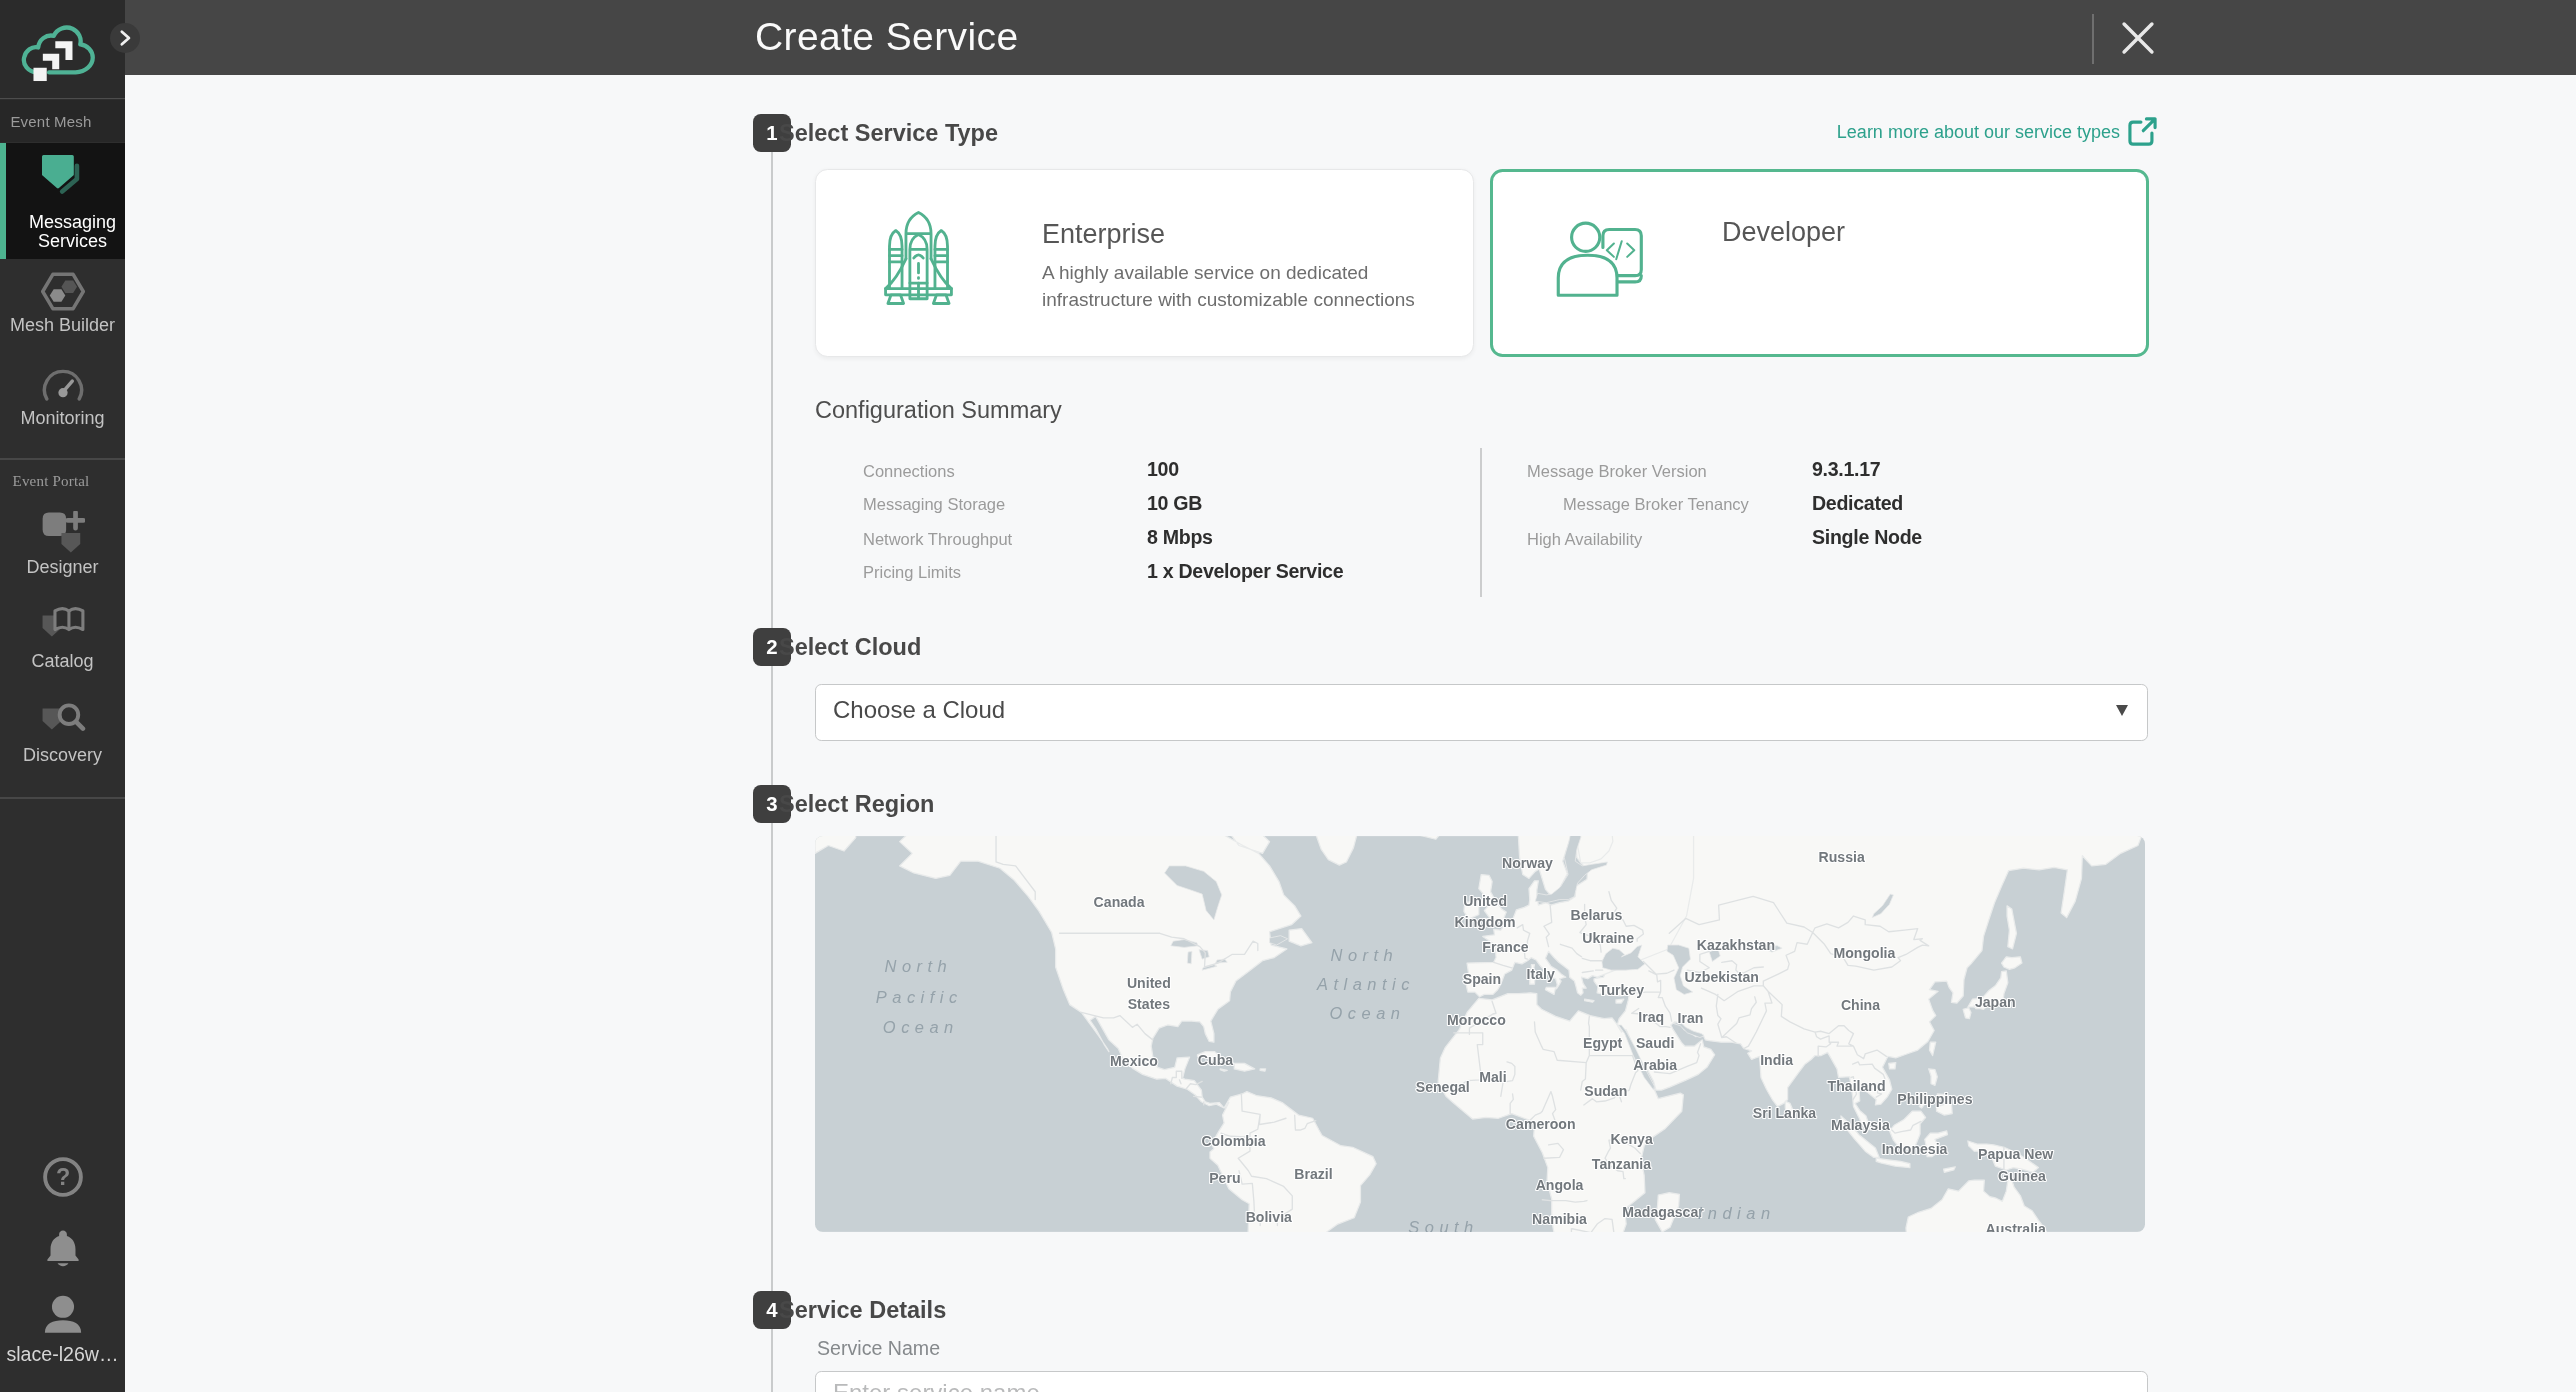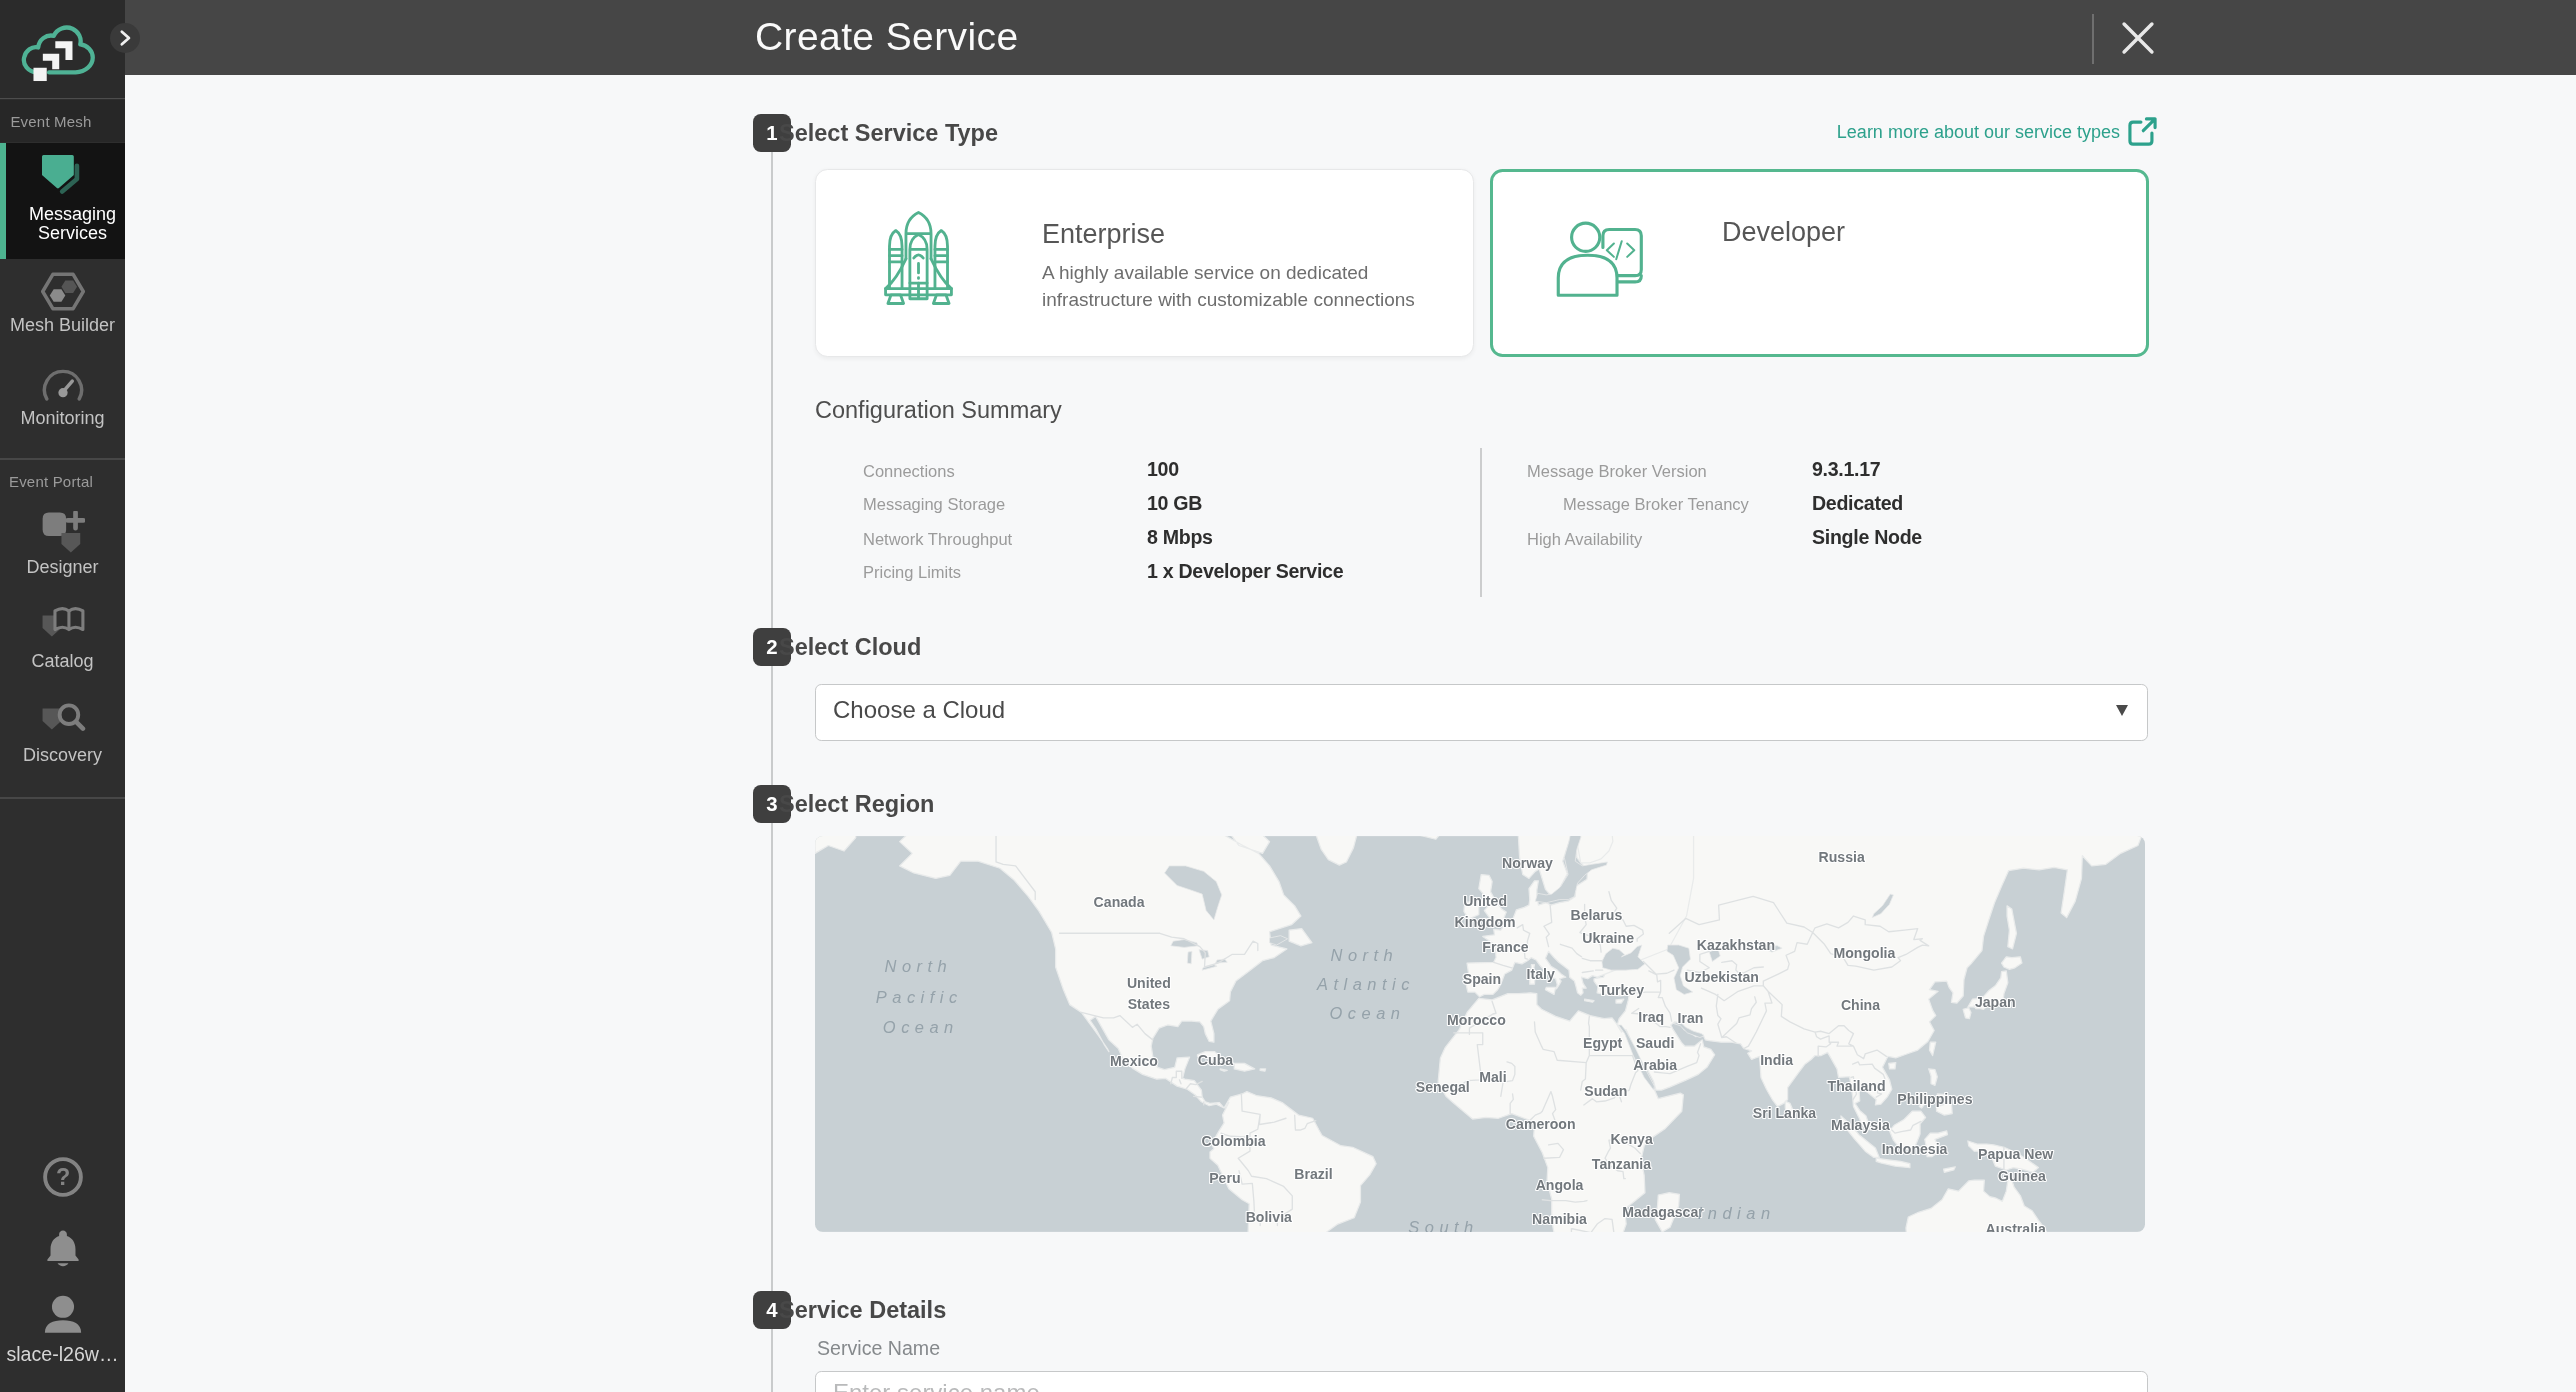--- a/index.html
+++ b/index.html
@@ -14,21 +14,21 @@
 #hsep { position:absolute; left:2092px; top:14px; width:2.4px; height:50px; background:#6f6f6f; }
 
 
 #sidebar { position:absolute; left:0; top:0; width:125px; height:1392px; background:#2e2e2e; }
 #logoblock { position:absolute; left:0; top:0; width:125px; height:99px; background:#2b2b2b; border-bottom:1.6px solid #4d4d4d; }
 #emesh-strip { position:absolute; left:0; top:100px; width:125px; height:42px; background:#272727; }
 .side-label { position:absolute; width:102px; text-align:center; font-size:15px; color:#9b9b9b; letter-spacing:0.2px; }
 #active-item { position:absolute; left:0; top:143px; width:125px; height:116px; background:#131313; }
 #active-bar { position:absolute; left:0; top:143px; width:5.5px; height:116px; background:#4db390; }
 .nav-text { position:absolute; width:125px; text-align:center; font-size:18px; color:#c3c3c3; line-height:1; }
-.nav-text-active { position:absolute; width:145px; text-align:center; font-size:18px; color:#ffffff; line-height:19px; }
+.nav-text-active { position:absolute; width:145px; text-align:center; font-size:18px; color:#ffffff; line-height:19px;margin-top:8px; }
 .sdiv { position:absolute; left:0; width:125px; height:1.6px; background:#474747; }
 
 
 .badge { position:absolute; left:753px; width:38px; height:38px; background:#3f3f3f; border-radius:7.8px; color:#fff; font-size:20.4px; font-weight:bold; display:flex; align-items:center; justify-content:center; }
 .vline { position:absolute; left:771px; width:2.4px; background:#c9cbcc; }
 .stitle { position:absolute; left:779px; font-size:23.5px; font-weight:bold; color:#484848; line-height:1; }
 
 
 .card { position:absolute; top:169px; width:659px; height:188px; background:#fff; border-radius:12.5px; }
 #card-ent { left:815px; border:1.2px solid #e7e8e9; box-shadow:0 1.6px 4.7px rgba(0,0,0,0.05); }
@@ -104,21 +104,21 @@
   <div class="nav-text" style="top:316px;">Mesh Builder</div>
 
   <svg class="abs" style="left:42px; top:368px;" width="42" height="34" viewBox="0 0 54 44">
     <path d="M6 40 A24 24 0 1 1 48 40" fill="none" stroke="#6e6e6e" stroke-width="4.5" stroke-linecap="round"></path>
     <path d="M27 31 L39 17" stroke="#999999" stroke-width="4.5" stroke-linecap="round"></path>
     <circle cx="27" cy="32" r="6" fill="#999999"></circle>
   </svg>
   <div class="nav-text" style="top:409px;">Monitoring</div>
 
   <div class="sdiv" style="top:458px;"></div>
-  <div class="side-label" style="top:473px;">Event Portal</div>
+  <div class="side-label" style="top:473px;font-family:Liberation Serif, serif;">Event Portal</div>
 
   <svg class="abs" style="left:41px; top:511px;" width="44" height="47" viewBox="0 0 56 60">
     <path d="M2 10 Q2 2 10 2 L24 2 Q32 2 32 10 L32 24 Q32 32 24 32 L10 32 Q2 32 2 24 Z" fill="#7d7d7d"></path>
     <path d="M44 2 L44 22 M34 12 L54 12" stroke="#7d7d7d" stroke-width="6" stroke-linecap="round"></path>
     <path d="M26 28 L50 28 L50 42 L38 53 L26 42 Z" fill="#575757"></path>
   </svg>
   <div class="nav-text" style="top:558px;">Designer</div>
 
   <svg class="abs" style="left:41px; top:606px;" width="45" height="44" viewBox="0 0 58 56">
     <path d="M2 12 L26 12 L26 28 L14 39 L2 28 Z" fill="#575757"></path>

